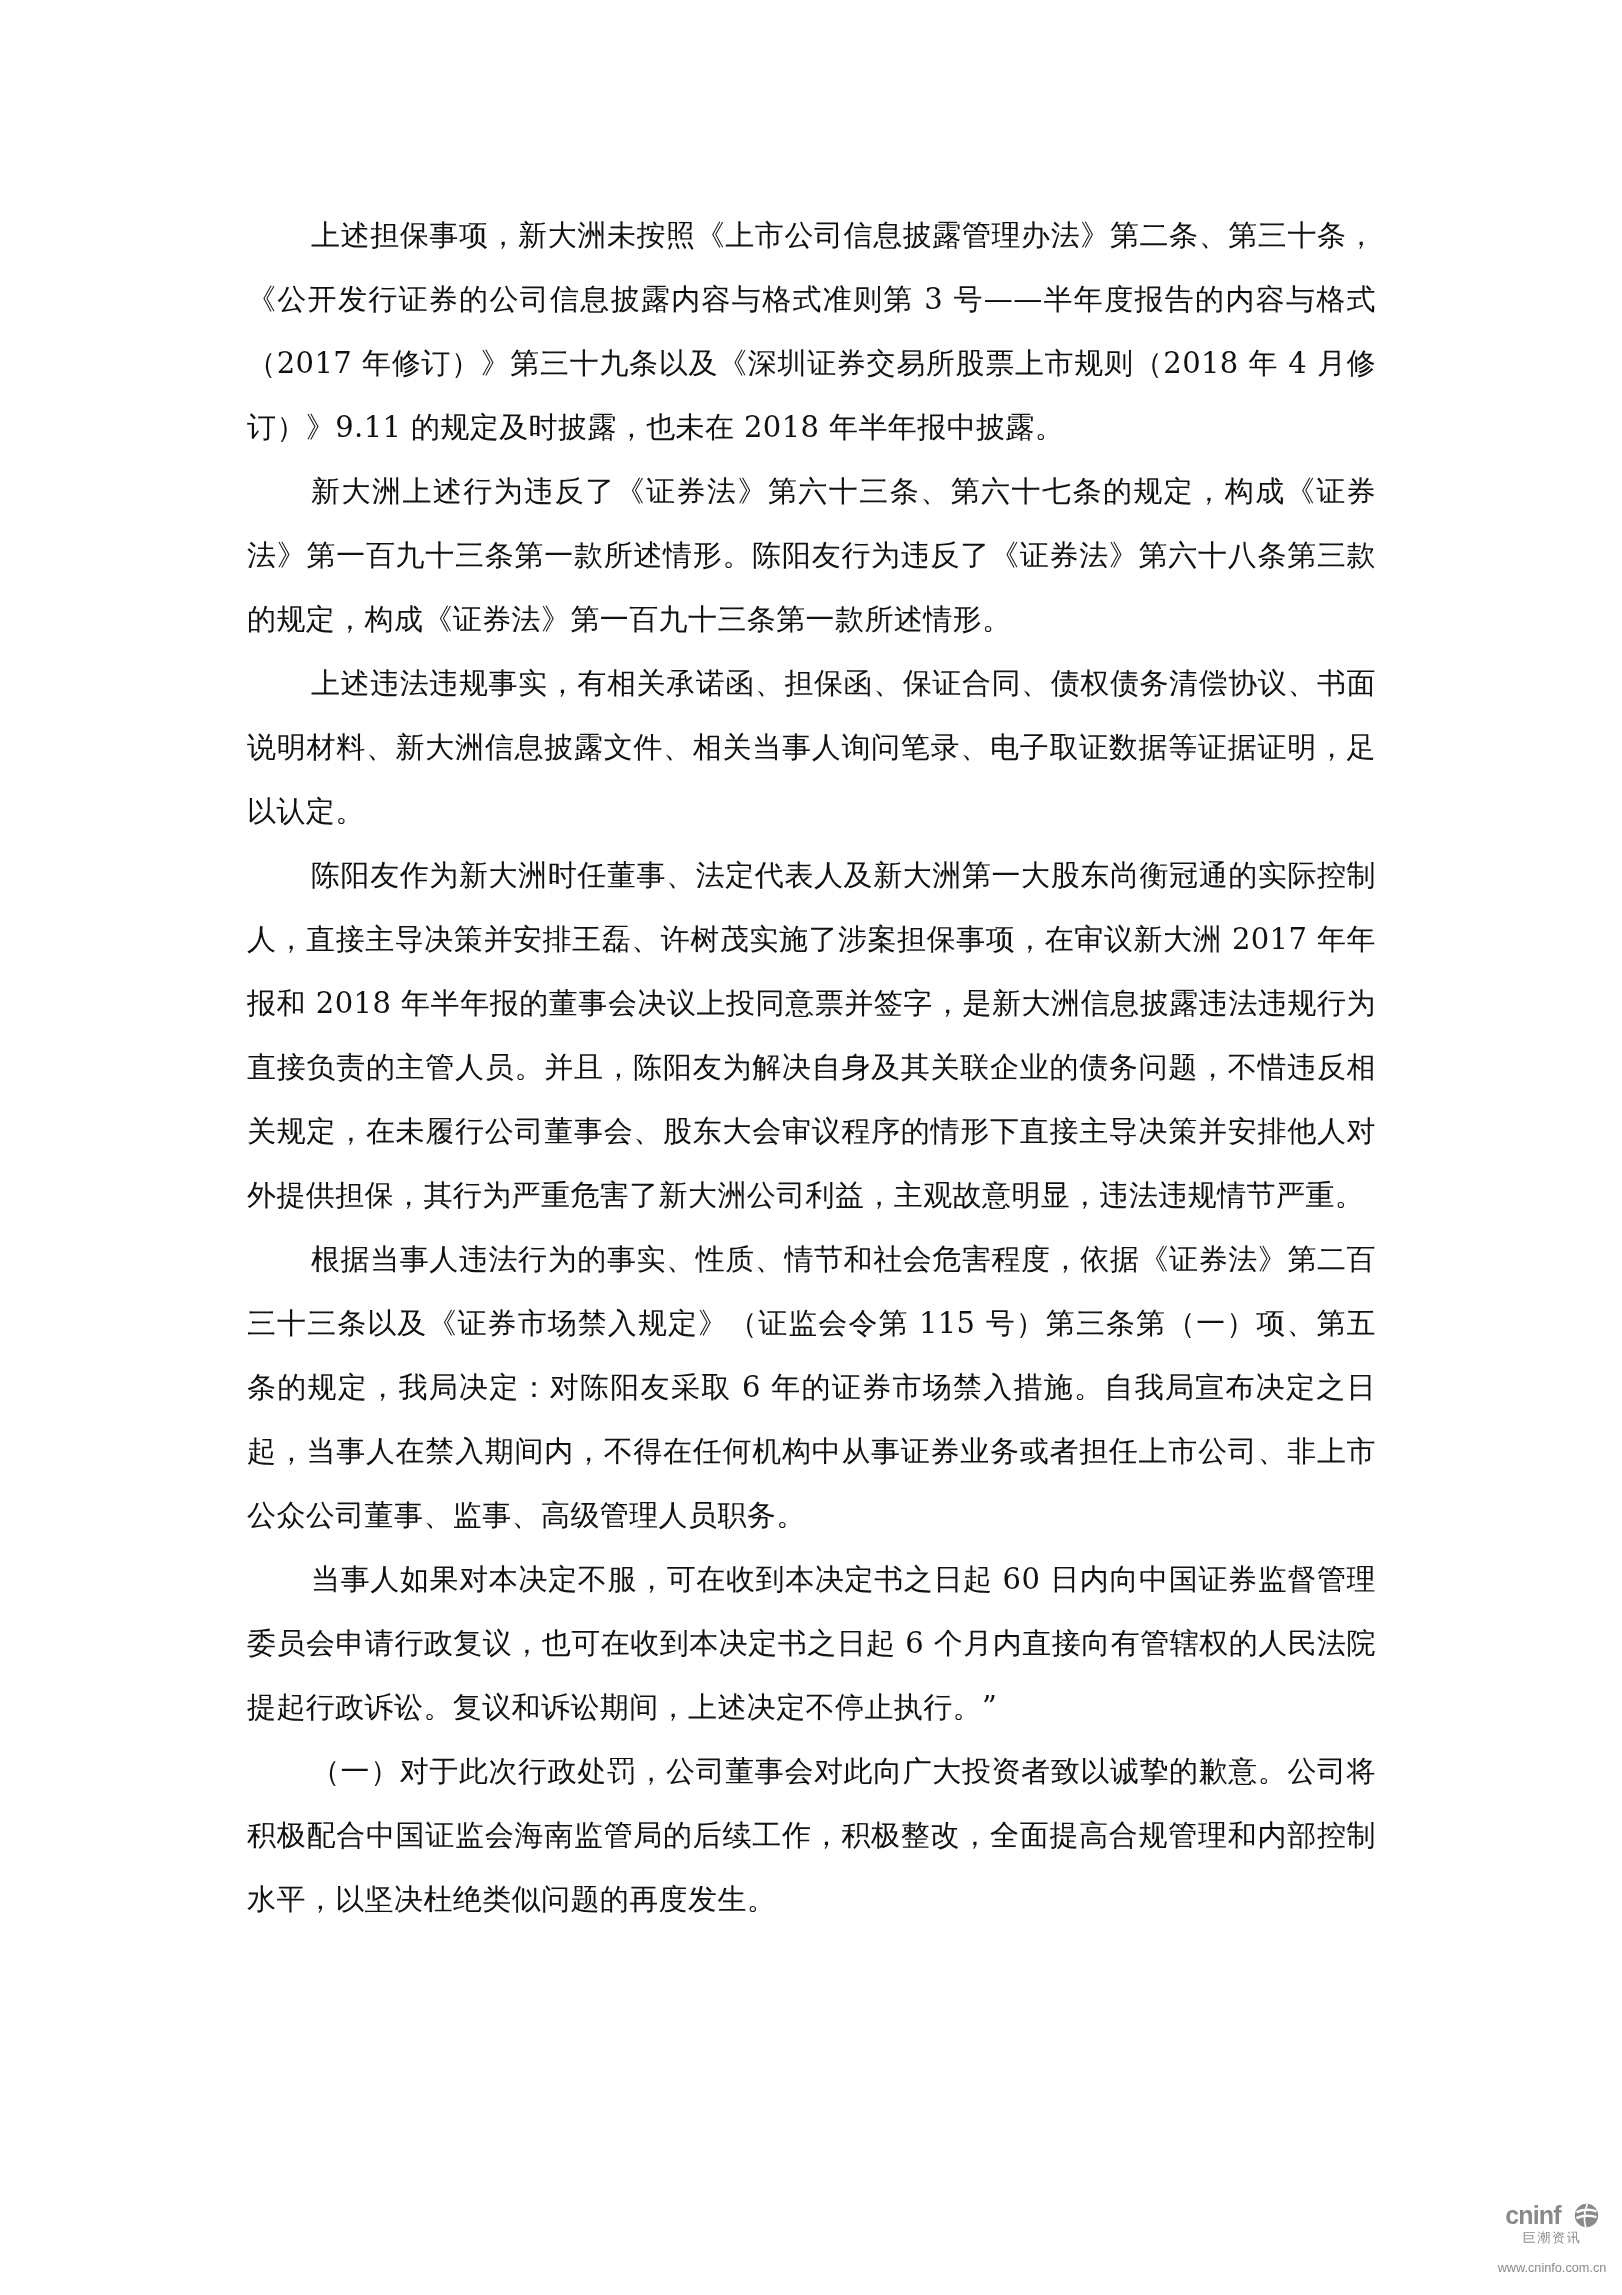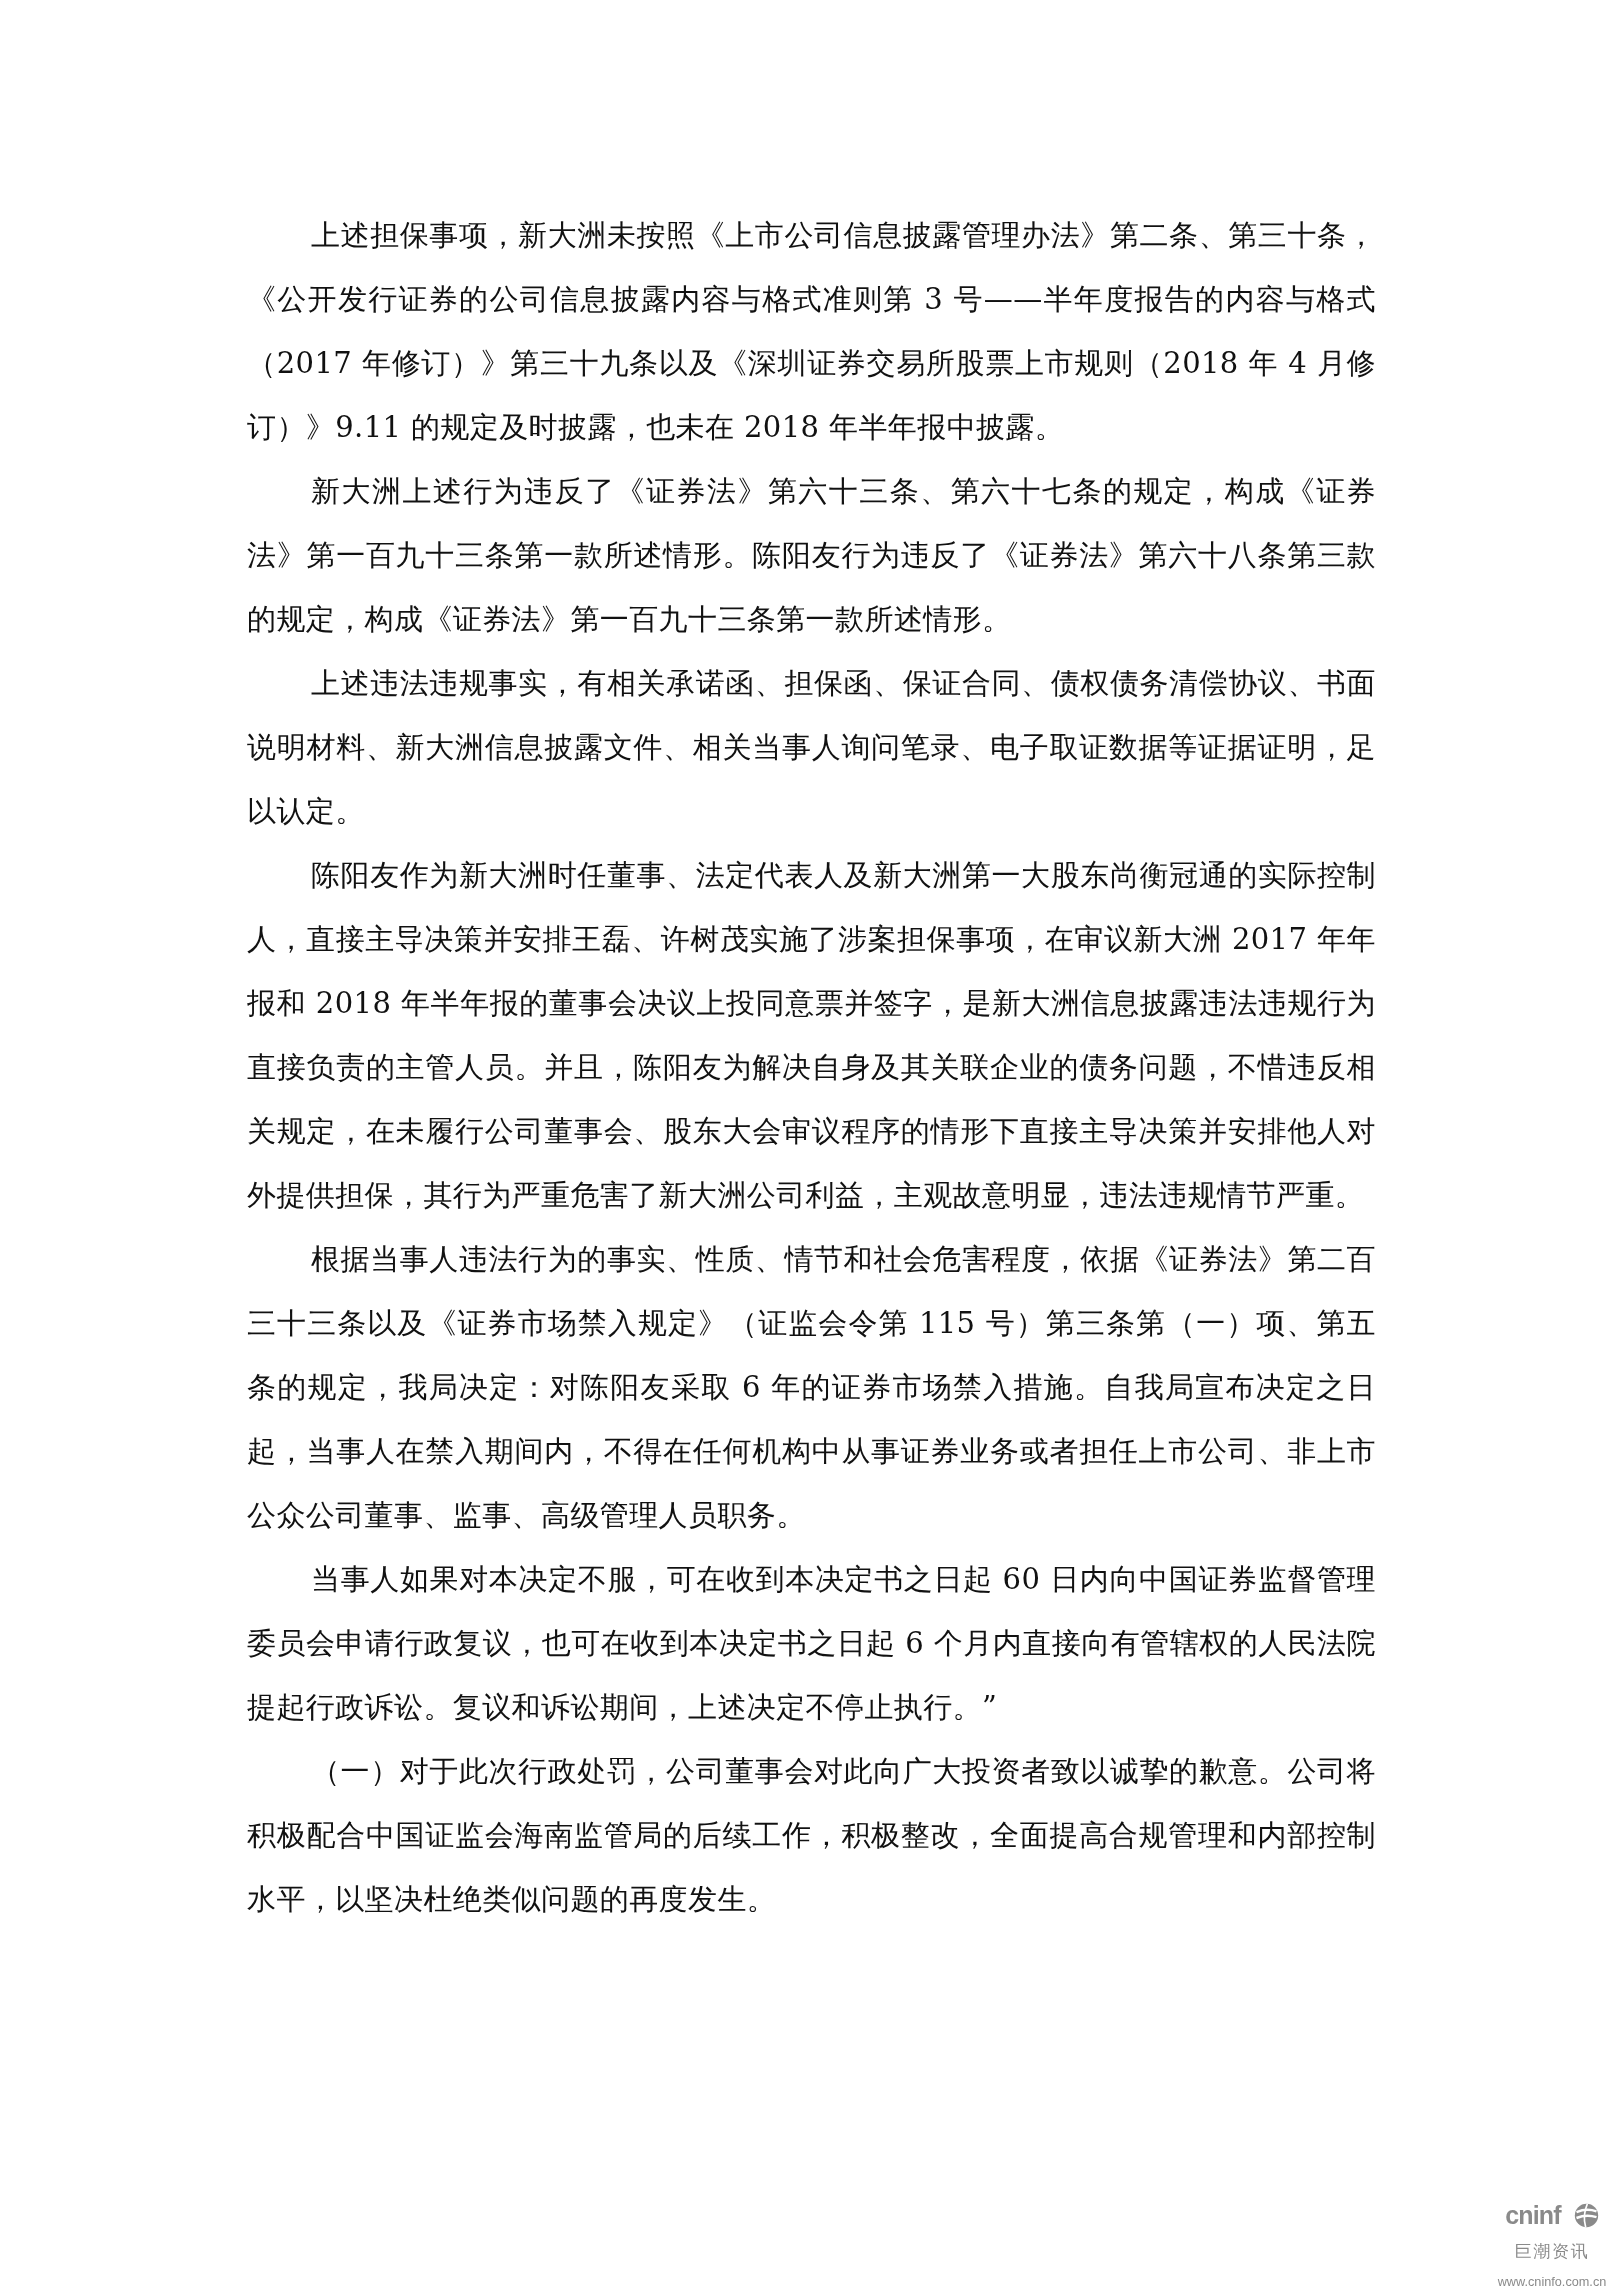--- a/index.html
+++ b/index.html
@@ -9,21 +9,21 @@
   .content { position: absolute; left: 247px; top: 203px; width: 1129px; }
   .para { margin: 0; font-size: 29px; line-height: 64px; text-align: justify;
           text-indent: 64px; letter-spacing: 0.4px; }
   .heading { margin: 0; font-size: 29px; line-height: 64px; text-indent: 64px;
              font-weight: bold; font-family: "DejaVu Sans", "Liberation Sans", sans-serif; }
   .logo { position: absolute; left: 1481px; top: 2203px; width: 142px; height: 76px;
           color: #8a8a8a; text-align: center; font-family: "Liberation Sans", sans-serif; }
   .logo-main { display: flex; align-items: center; justify-content: center; gap: 13px; }
   .logo-word { font-size: 25px; font-weight: bold; letter-spacing: -0.8px; line-height: 25px; }
   .logo-mark { width: 25px; height: 25px; }
-  .logo-cn { font-size: 17px; line-height: 15px; letter-spacing: 1.7px; margin-top: 16px; }
+  .logo-cn { font-size: 13px; line-height: 15px; letter-spacing: 1.7px; margin-top: 2px; }
   .logo-url { font-size: 12.7px; line-height: 15px; margin-top: 16px; }
 </style>
 </head>
 <body>
 
 <div class="page">
   <div class="content">
     <p class="para">上述担保事项，新大洲未按照《上市公司信息披露管理办法》第二条、第三十条，《公开发行证券的公司信息披露内容与格式准则第 3 号——半年度报告的内容与格式（2017 年修订）》第三十九条以及《深圳证券交易所股票上市规则（2018 年 4 月修订）》9.11 的规定及时披露，也未在 2018 年半年报中披露。</p>
     <p class="para">新大洲上述行为违反了《证券法》第六十三条、第六十七条的规定，构成《证券法》第一百九十三条第一款所述情形。陈阳友行为违反了《证券法》第六十八条第三款的规定，构成《证券法》第一百九十三条第一款所述情形。</p>
     <p class="para">上述违法违规事实，有相关承诺函、担保函、保证合同、债权债务清偿协议、书面说明材料、新大洲信息披露文件、相关当事人询问笔录、电子取证数据等证据证明，足以认定。</p>

